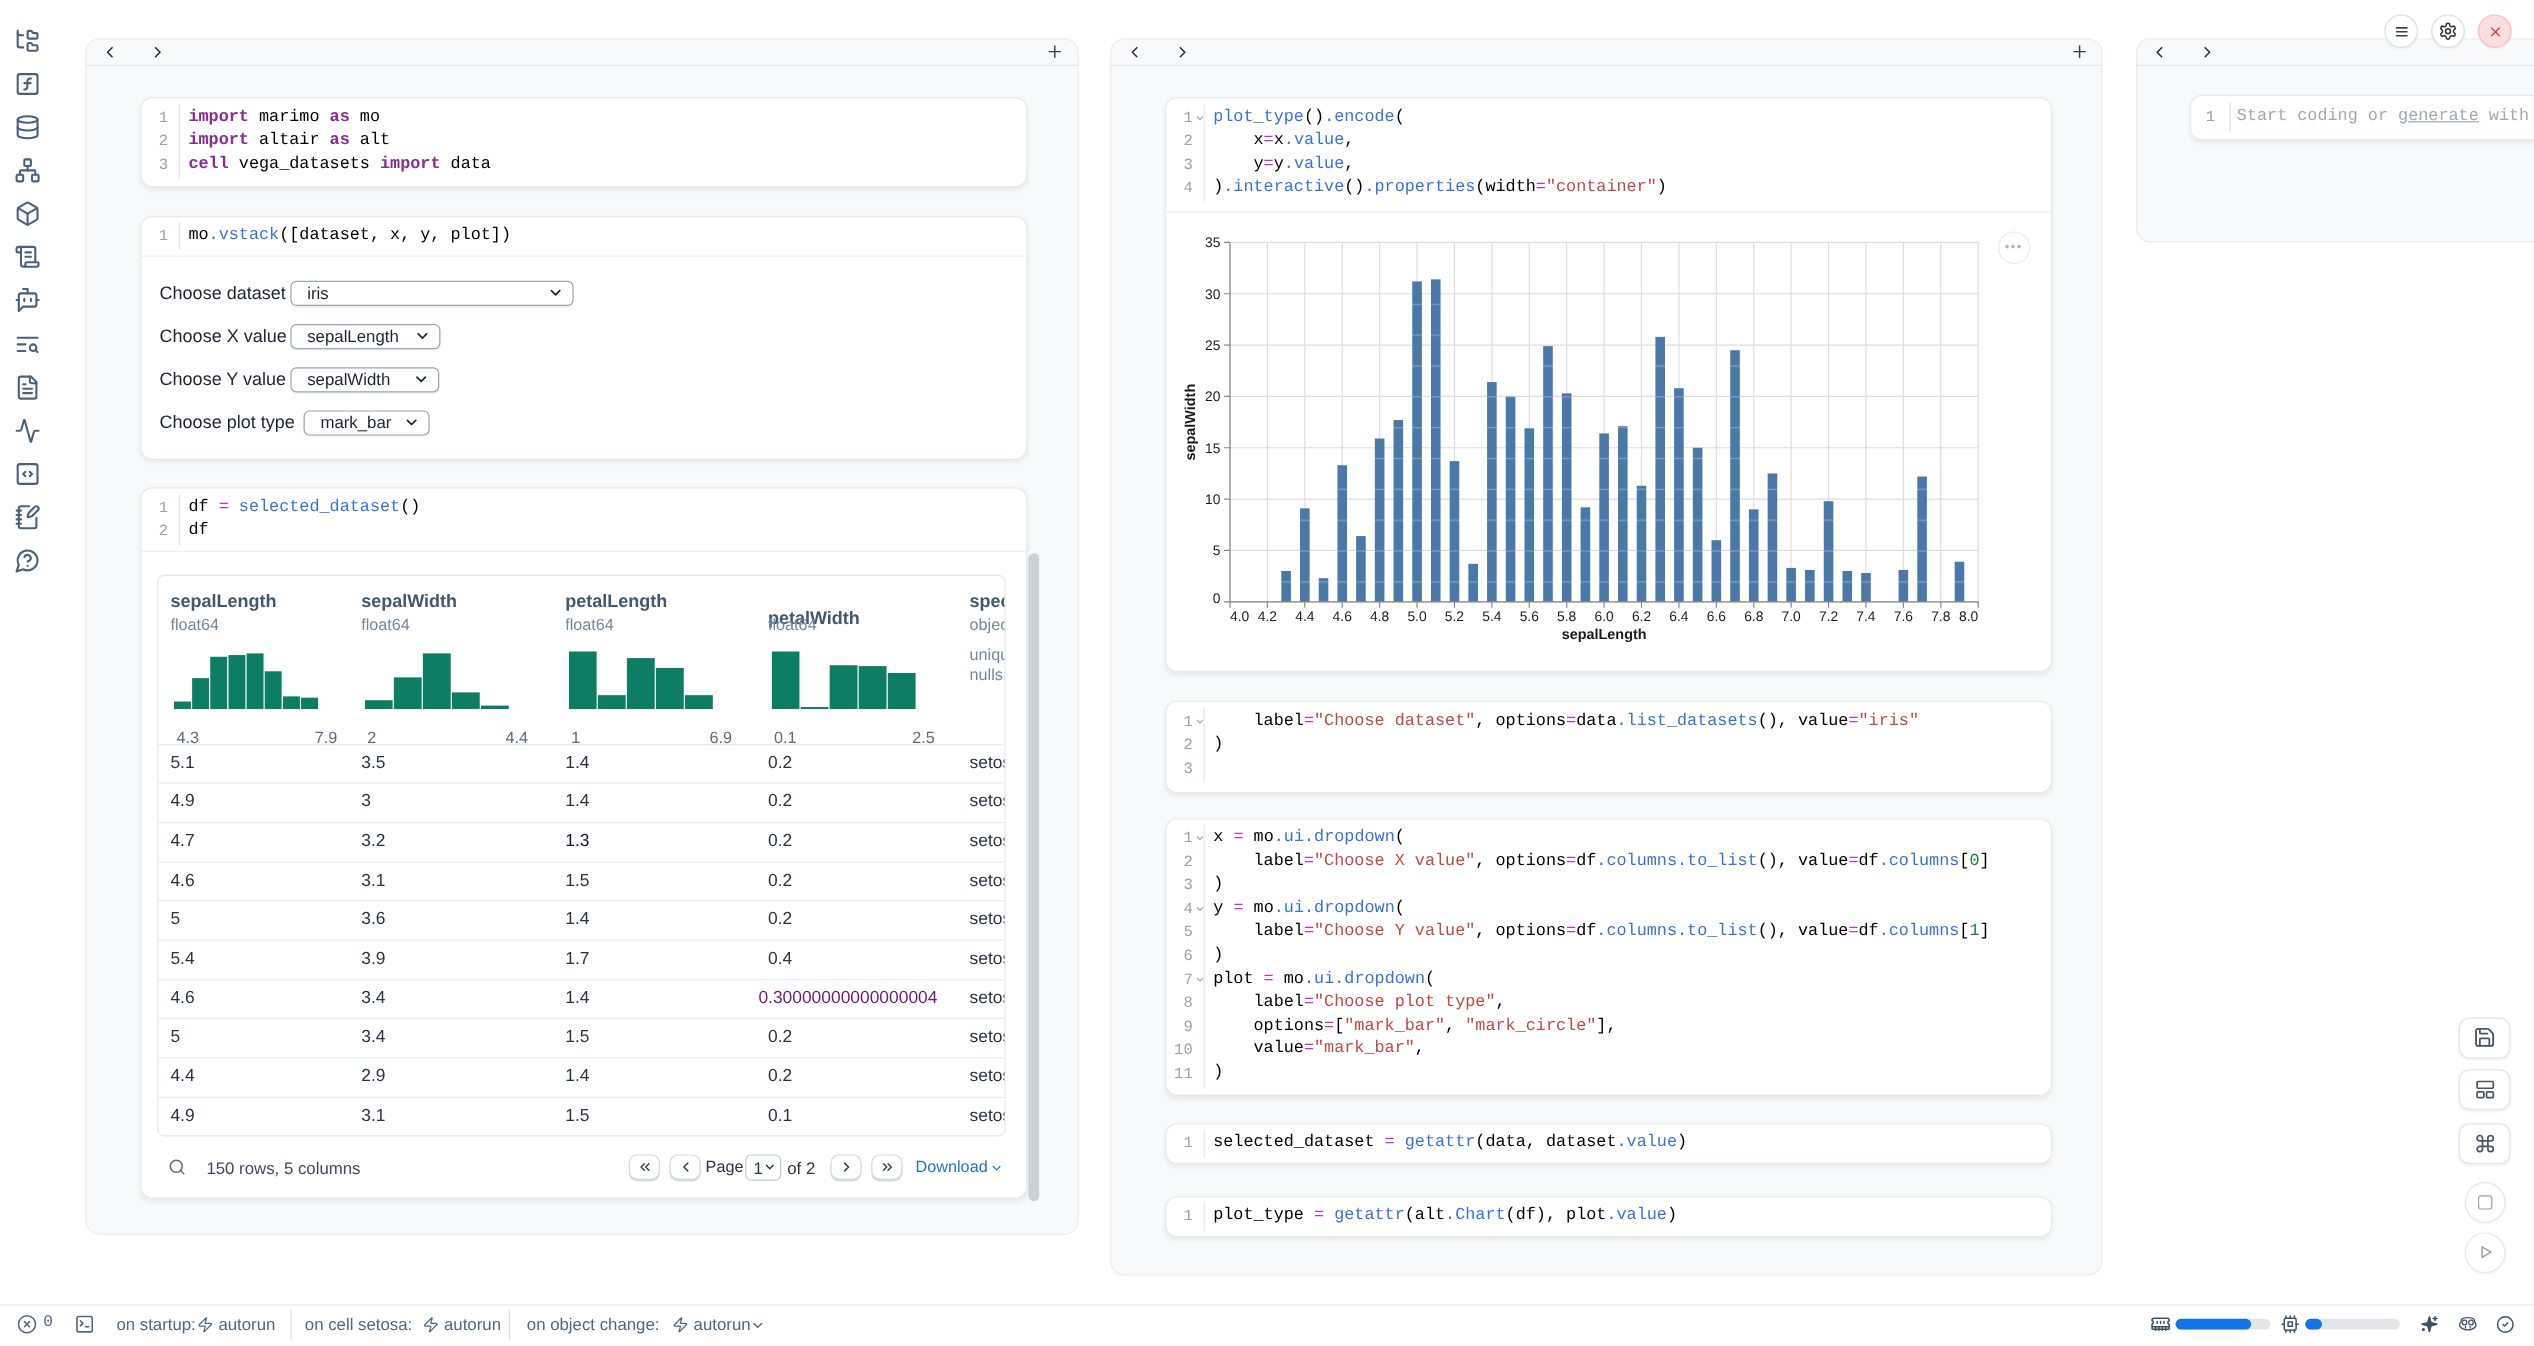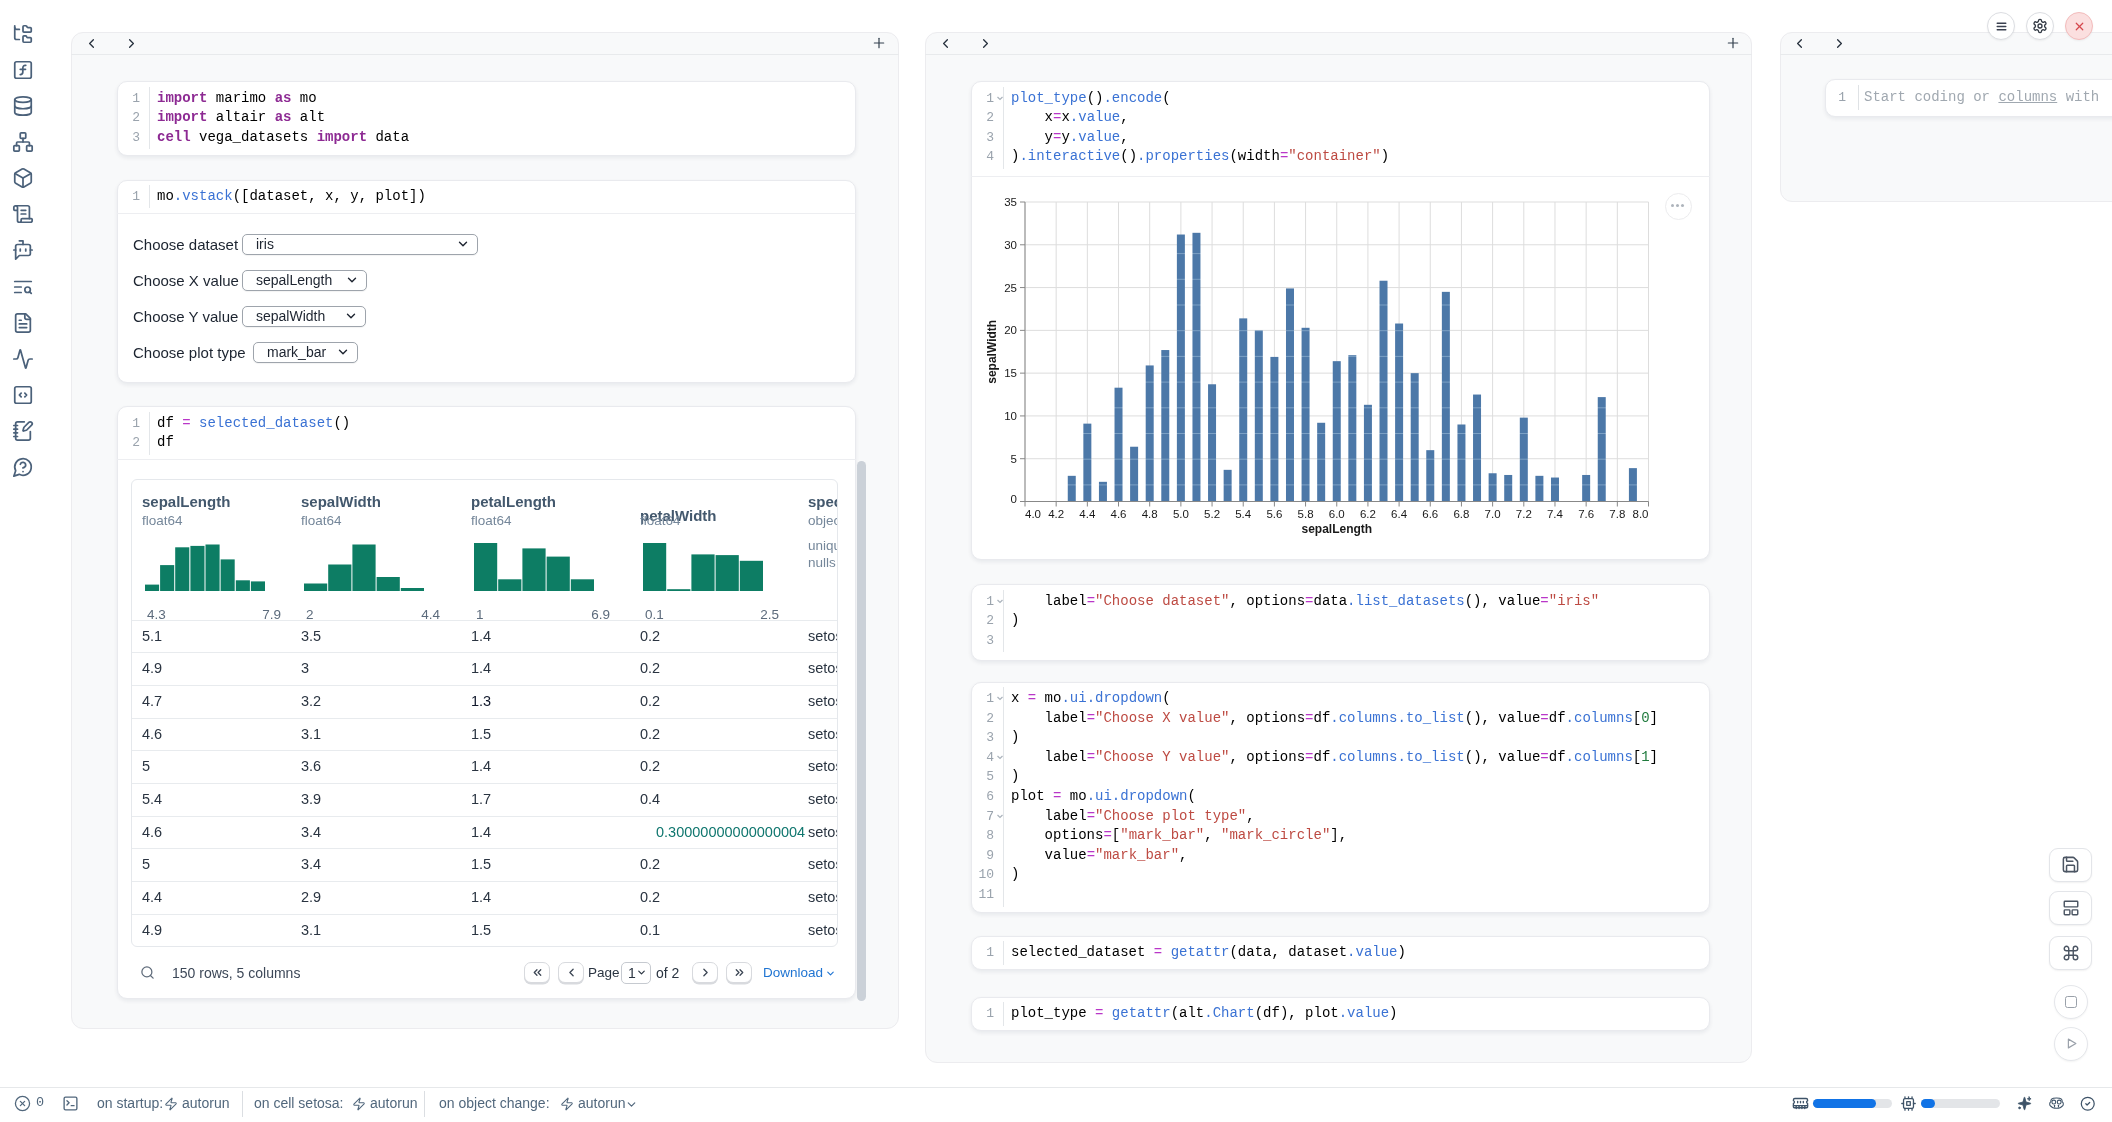--- a/index.html
+++ b/index.html
@@ -236,21 +236,21 @@
     <div style="position:absolute;left:0;top:303.0px;width:705px;height:1px;background:#e8ebee"></div>
     <div style="position:absolute;left:10px;top:303.0px;height:32.7px;line-height:32.7px;font-size:14.5px;color:#2a3441;white-space:pre">5.4</div>
     <div style="position:absolute;left:169px;top:303.0px;height:32.7px;line-height:32.7px;font-size:14.5px;color:#2a3441;white-space:pre">3.9</div>
     <div style="position:absolute;left:339px;top:303.0px;height:32.7px;line-height:32.7px;font-size:14.5px;color:#2a3441;white-space:pre">1.7</div>
     <div style="position:absolute;left:508px;top:303.0px;height:32.7px;line-height:32.7px;font-size:14.5px;color:#2a3441;white-space:pre">0.4</div>
     <div style="position:absolute;left:676px;top:303.0px;height:32.7px;line-height:32.7px;font-size:14.5px;color:#2a3441;white-space:pre">setosa</div>
     <div style="position:absolute;left:0;top:335.7px;width:705px;height:1px;background:#e8ebee"></div>
     <div style="position:absolute;left:10px;top:335.7px;height:32.7px;line-height:32.7px;font-size:14.5px;color:#2a3441;white-space:pre">4.6</div>
     <div style="position:absolute;left:169px;top:335.7px;height:32.7px;line-height:32.7px;font-size:14.5px;color:#2a3441;white-space:pre">3.4</div>
     <div style="position:absolute;left:339px;top:335.7px;height:32.7px;line-height:32.7px;font-size:14.5px;color:#2a3441;white-space:pre">1.4</div>
-    <div style="position:absolute;left:524px;top:335.7px;height:32.7px;line-height:32.7px;font-size:14.5px;color:#0f766e;white-space:pre">0.30000000000000004</div>
+    <div style="position:absolute;left:500px;top:335.7px;height:32.7px;line-height:32.7px;font-size:14.5px;color:#701a75;white-space:pre">0.30000000000000004</div>
     <div style="position:absolute;left:676px;top:335.7px;height:32.7px;line-height:32.7px;font-size:14.5px;color:#2a3441;white-space:pre">setosa</div>
     <div style="position:absolute;left:0;top:368.4px;width:705px;height:1px;background:#e8ebee"></div>
     <div style="position:absolute;left:10px;top:368.4px;height:32.7px;line-height:32.7px;font-size:14.5px;color:#2a3441;white-space:pre">5</div>
     <div style="position:absolute;left:169px;top:368.4px;height:32.7px;line-height:32.7px;font-size:14.5px;color:#2a3441;white-space:pre">3.4</div>
     <div style="position:absolute;left:339px;top:368.4px;height:32.7px;line-height:32.7px;font-size:14.5px;color:#2a3441;white-space:pre">1.5</div>
     <div style="position:absolute;left:508px;top:368.4px;height:32.7px;line-height:32.7px;font-size:14.5px;color:#2a3441;white-space:pre">0.2</div>
     <div style="position:absolute;left:676px;top:368.4px;height:32.7px;line-height:32.7px;font-size:14.5px;color:#2a3441;white-space:pre">setosa</div>
     <div style="position:absolute;left:0;top:401.1px;width:705px;height:1px;background:#e8ebee"></div>
     <div style="position:absolute;left:10px;top:401.1px;height:32.7px;line-height:32.7px;font-size:14.5px;color:#2a3441;white-space:pre">4.4</div>
     <div style="position:absolute;left:169px;top:401.1px;height:32.7px;line-height:32.7px;font-size:14.5px;color:#2a3441;white-space:pre">2.9</div>
@@ -505,20 +505,21 @@
       <path d="M1.5 3 4 5.5 6.5 3" fill="none" stroke="#aab2bb" stroke-width="1.2"></path>
     </svg>
     <svg style="position:absolute;left:25px;top:122.60000000000001px" width="8" height="8" viewBox="0 0 8 8">
       <path d="M1.5 3 4 5.5 6.5 3" fill="none" stroke="#aab2bb" stroke-width="1.2"></path>
     </svg>
     <div style="position:absolute;left:32px;top:-2px;bottom:-2px;width:1px;background:#e3e6e9"></div>
     <div style="position:absolute;left:40px;top:0">
       <div style="height:19.6px;white-space:pre">x <span style="color:#b936c8">=</span> mo<span style="color:#3a72d4">.ui</span><span style="color:#3a72d4">.dropdown</span>(</div>
       <div style="height:19.6px;white-space:pre">    label<span style="color:#b936c8">=</span><span style="color:#bd4a42">"Choose X value"</span>, options<span style="color:#b936c8">=</span>df<span style="color:#3a72d4">.columns</span><span style="color:#3a72d4">.to_list</span>(), value<span style="color:#b936c8">=</span>df<span style="color:#3a72d4">.columns</span>[<span style="color:#1f7a3d">0</span>]</div>
       <div style="height:19.6px;white-space:pre">)</div>
+      <div style="height:19.6px;white-space:pre">y <span style="color:#b936c8">=</span> mo<span style="color:#3a72d4">.ui</span><span style="color:#3a72d4">.dropdown</span>(</div>
       <div style="height:19.6px;white-space:pre">    label<span style="color:#b936c8">=</span><span style="color:#bd4a42">"Choose Y value"</span>, options<span style="color:#b936c8">=</span>df<span style="color:#3a72d4">.columns</span><span style="color:#3a72d4">.to_list</span>(), value<span style="color:#b936c8">=</span>df<span style="color:#3a72d4">.columns</span>[<span style="color:#1f7a3d">1</span>]</div>
       <div style="height:19.6px;white-space:pre">)</div>
       <div style="height:19.6px;white-space:pre">plot <span style="color:#b936c8">=</span> mo<span style="color:#3a72d4">.ui</span><span style="color:#3a72d4">.dropdown</span>(</div>
       <div style="height:19.6px;white-space:pre">    label<span style="color:#b936c8">=</span><span style="color:#bd4a42">"Choose plot type"</span>,</div>
       <div style="height:19.6px;white-space:pre">    options<span style="color:#b936c8">=</span>[<span style="color:#bd4a42">"mark_bar"</span>, <span style="color:#bd4a42">"mark_circle"</span>],</div>
       <div style="height:19.6px;white-space:pre">    value<span style="color:#b936c8">=</span><span style="color:#bd4a42">"mark_bar"</span>,</div>
       <div style="height:19.6px;white-space:pre">)</div>
     </div>
   </div>
 <div style="position:absolute;left:971px;top:936px;width:739px;height:34px;background:#fff;border:1px solid #e9eaee;border-radius:10px;box-shadow:0 2px 4px rgba(20,30,50,.07)"></div>
@@ -546,21 +547,21 @@
 <svg style="position:absolute;left:1791.5px;top:35.5px" width="15" height="15" viewBox="0 0 24 24" fill="none" stroke="#26303d" stroke-width="2.1" stroke-linecap="round" stroke-linejoin="round">
     <path d="m15 18-6-6 6-6"></path>
   </svg>
 <svg style="position:absolute;left:1831.5px;top:35.5px" width="15" height="15" viewBox="0 0 24 24" fill="none" stroke="#26303d" stroke-width="2.1" stroke-linecap="round" stroke-linejoin="round">
     <path d="m9 18 6-6-6-6"></path>
   </svg>
 <div style="position:absolute;left:1825px;top:79px;width:340px;height:37.5px;background:#fff;border:1px solid #e9eaee;border-radius:10px;box-shadow:0 2px 4px rgba(20,30,50,.07)"></div>
 <div style="position:absolute;left:1825px;top:88px;font-family:'Liberation Mono',monospace;font-size:14px;line-height:19.6px">
     <div style="position:absolute;left:0;top:0;width:21px;text-align:right;color:#9aa3ad;font-size:13px">1</div>
     <div style="position:absolute;left:33px;top:-3px;height:25px;width:1px;background:#dfe2e5"></div>
-    <div style="position:absolute;left:39px;top:0;white-space:pre;color:#a0a8b0">Start coding or <span style="text-decoration:underline">columns</span> with</div>
+    <div style="position:absolute;left:39px;top:0;white-space:pre;color:#a0a8b0">Start coding or <span style="text-decoration:underline">generate</span> with</div>
   </div>
 <div style="position:absolute;left:1987px;top:12px;width:28px;height:28px;border-radius:50%;background:#fff;border:1px solid #dcdee2;box-shadow:0 1px 2px rgba(0,0,0,.05)"></div>
 <svg style="position:absolute;left:1994.5px;top:19.5px" width="13" height="13" viewBox="0 0 24 24" fill="none" stroke="#3a4150" stroke-width="2.4" stroke-linecap="round" stroke-linejoin="round">
     <path d="M4 6h16"></path>
     <path d="M4 12h16"></path>
     <path d="M4 18h16"></path>
   </svg>
 <div style="position:absolute;left:2026px;top:12px;width:28px;height:28px;border-radius:50%;background:#fff;border:1px solid #dcdee2;box-shadow:0 1px 2px rgba(0,0,0,.05)"></div>
 <svg style="position:absolute;left:2032.0px;top:18.0px" width="16" height="16" viewBox="0 0 24 24" fill="none" stroke="#333a45" stroke-width="2" stroke-linecap="round" stroke-linejoin="round">
     <path d="M12.22 2h-.44a2 2 0 0 0-2 2v.18a2 2 0 0 1-1 1.73l-.43.25a2 2 0 0 1-2 0l-.15-.08a2 2 0 0 0-2.73.73l-.22.38a2 2 0 0 0 .73 2.73l.15.1a2 2 0 0 1 1 1.72v.51a2 2 0 0 1-1 1.74l-.15.09a2 2 0 0 0-.73 2.73l.22.38a2 2 0 0 0 2.73.73l.15-.08a2 2 0 0 1 2 0l.43.25a2 2 0 0 1 1 1.73V20a2 2 0 0 0 2 2h.44a2 2 0 0 0 2-2v-.18a2 2 0 0 1 1-1.73l.43-.25a2 2 0 0 1 2 0l.15.08a2 2 0 0 0 2.73-.73l.22-.39a2 2 0 0 0-.73-2.73l-.15-.08a2 2 0 0 1-1-1.74v-.5a2 2 0 0 1 1-1.74l.15-.09a2 2 0 0 0 .73-2.73l-.22-.38a2 2 0 0 0-2.73-.73l-.15.08a2 2 0 0 1-2 0l-.43-.25a2 2 0 0 1-1-1.73V4a2 2 0 0 0-2-2z"></path>

